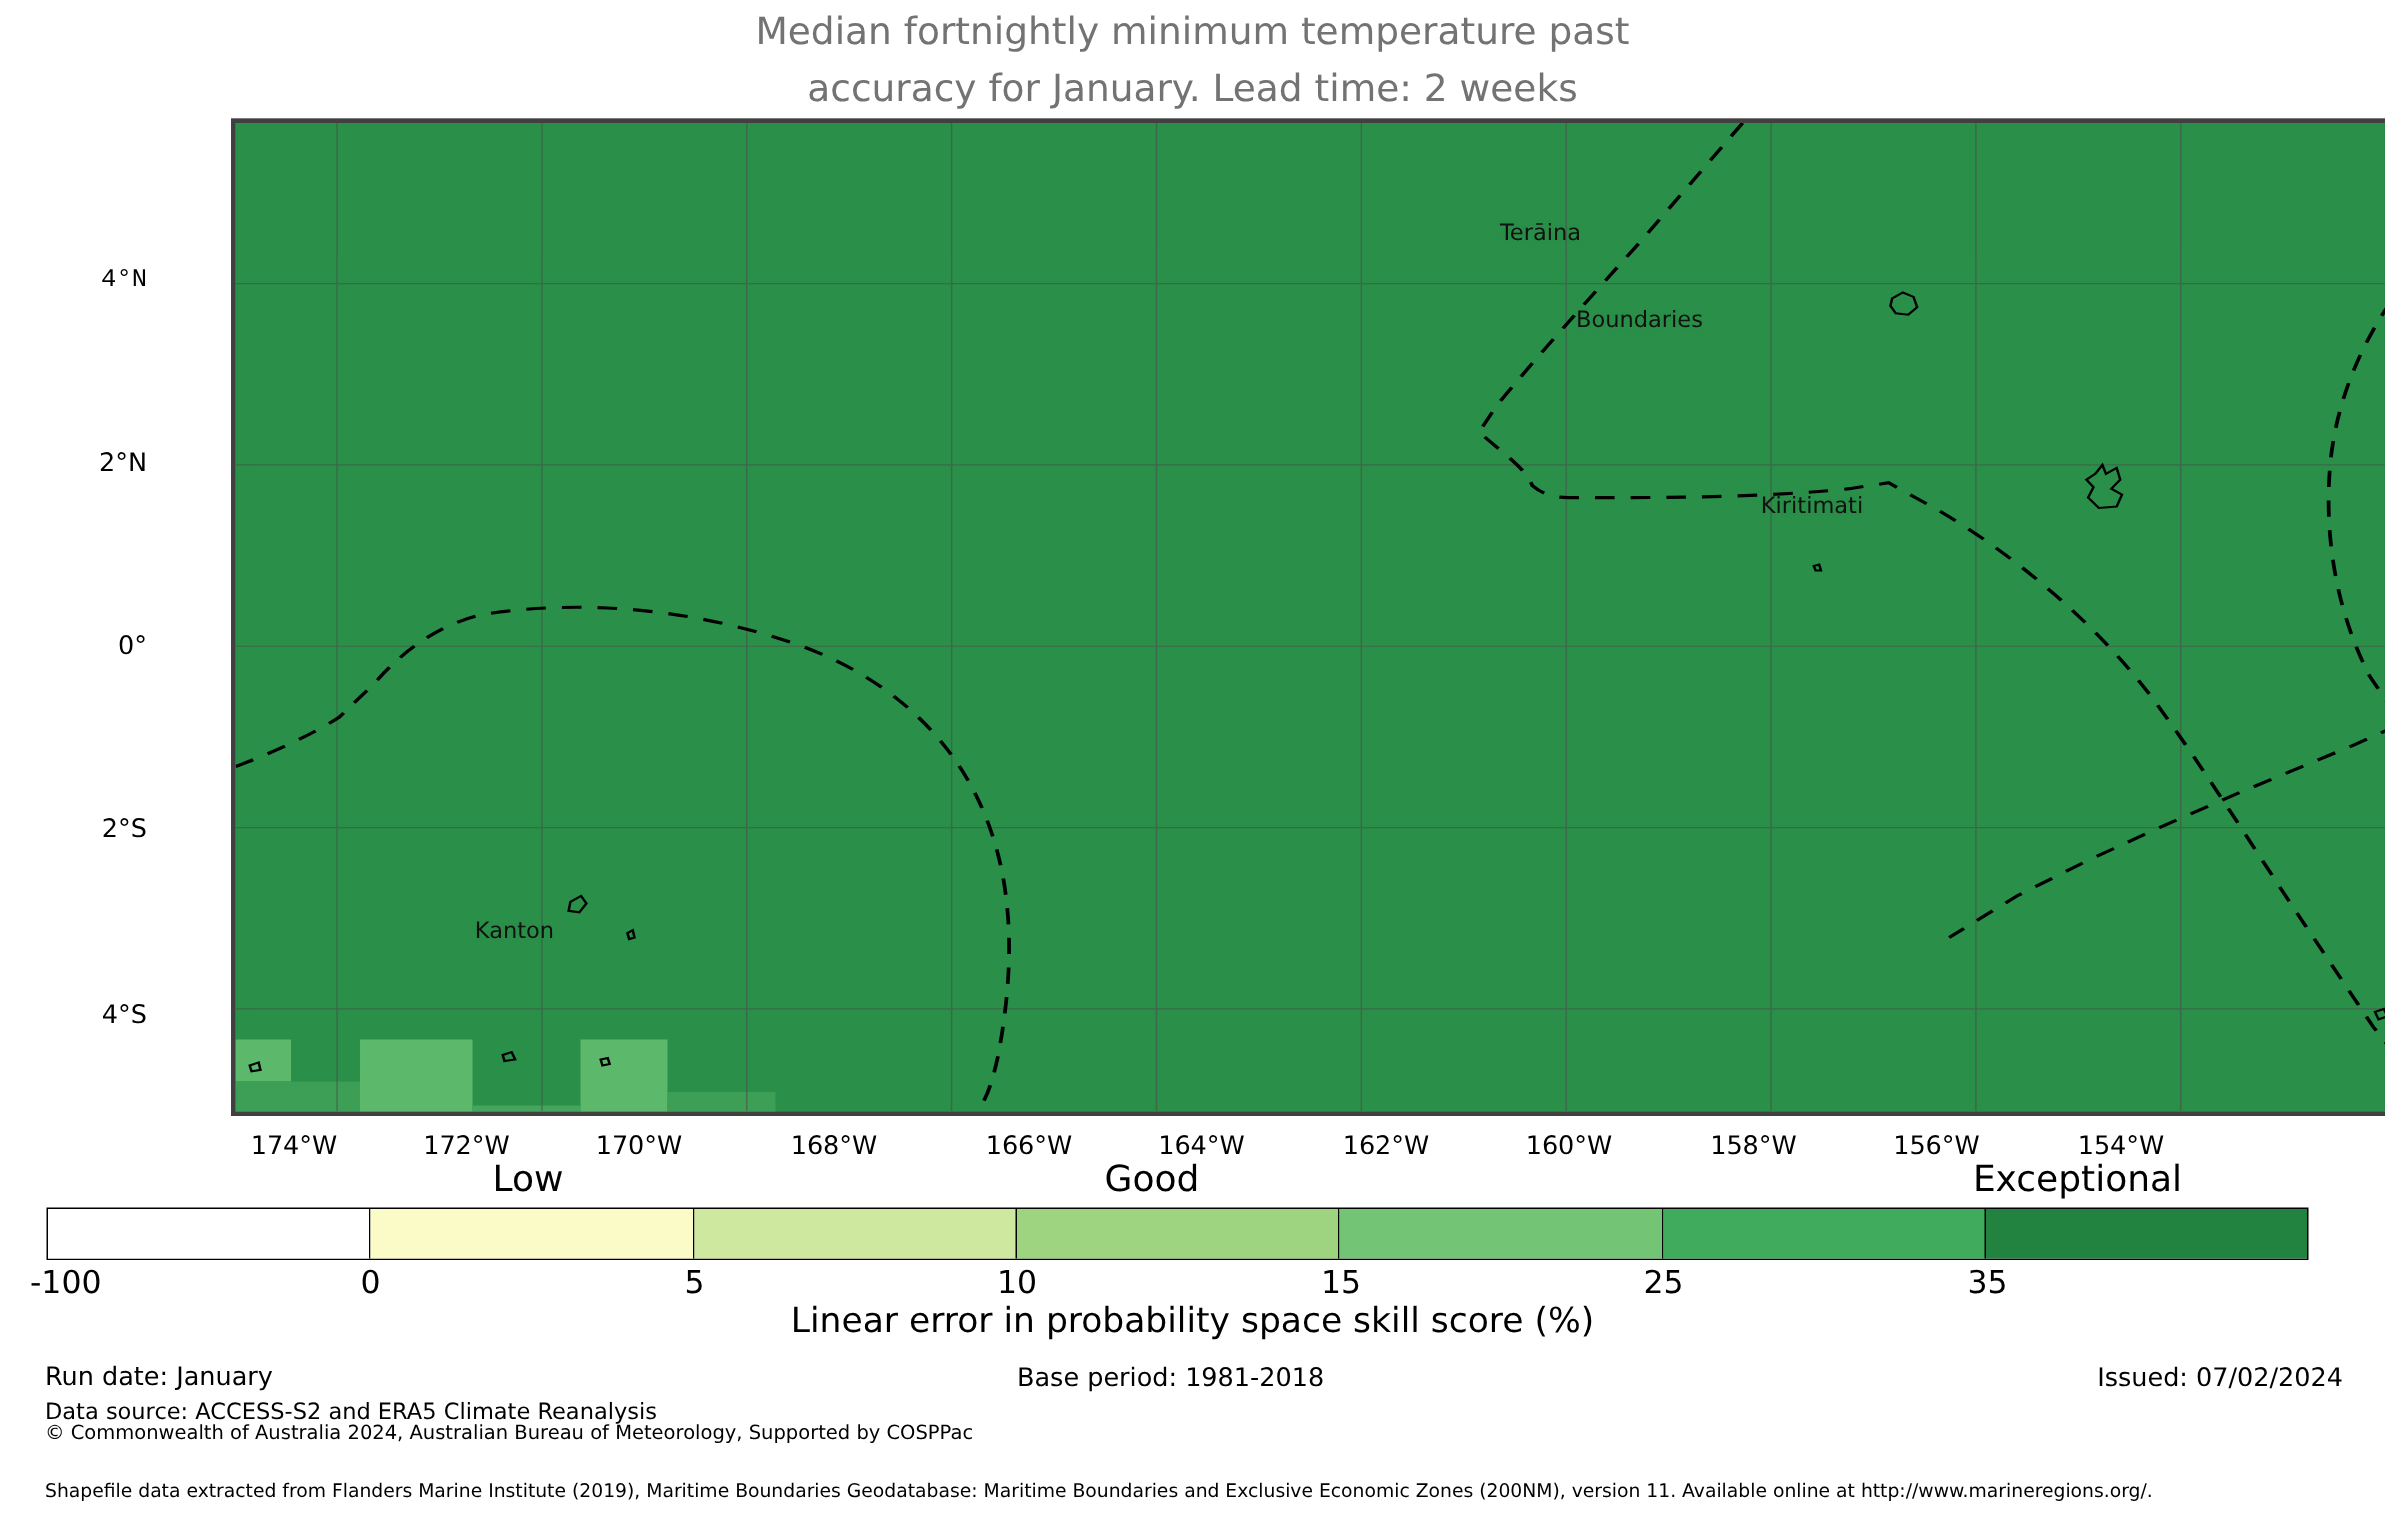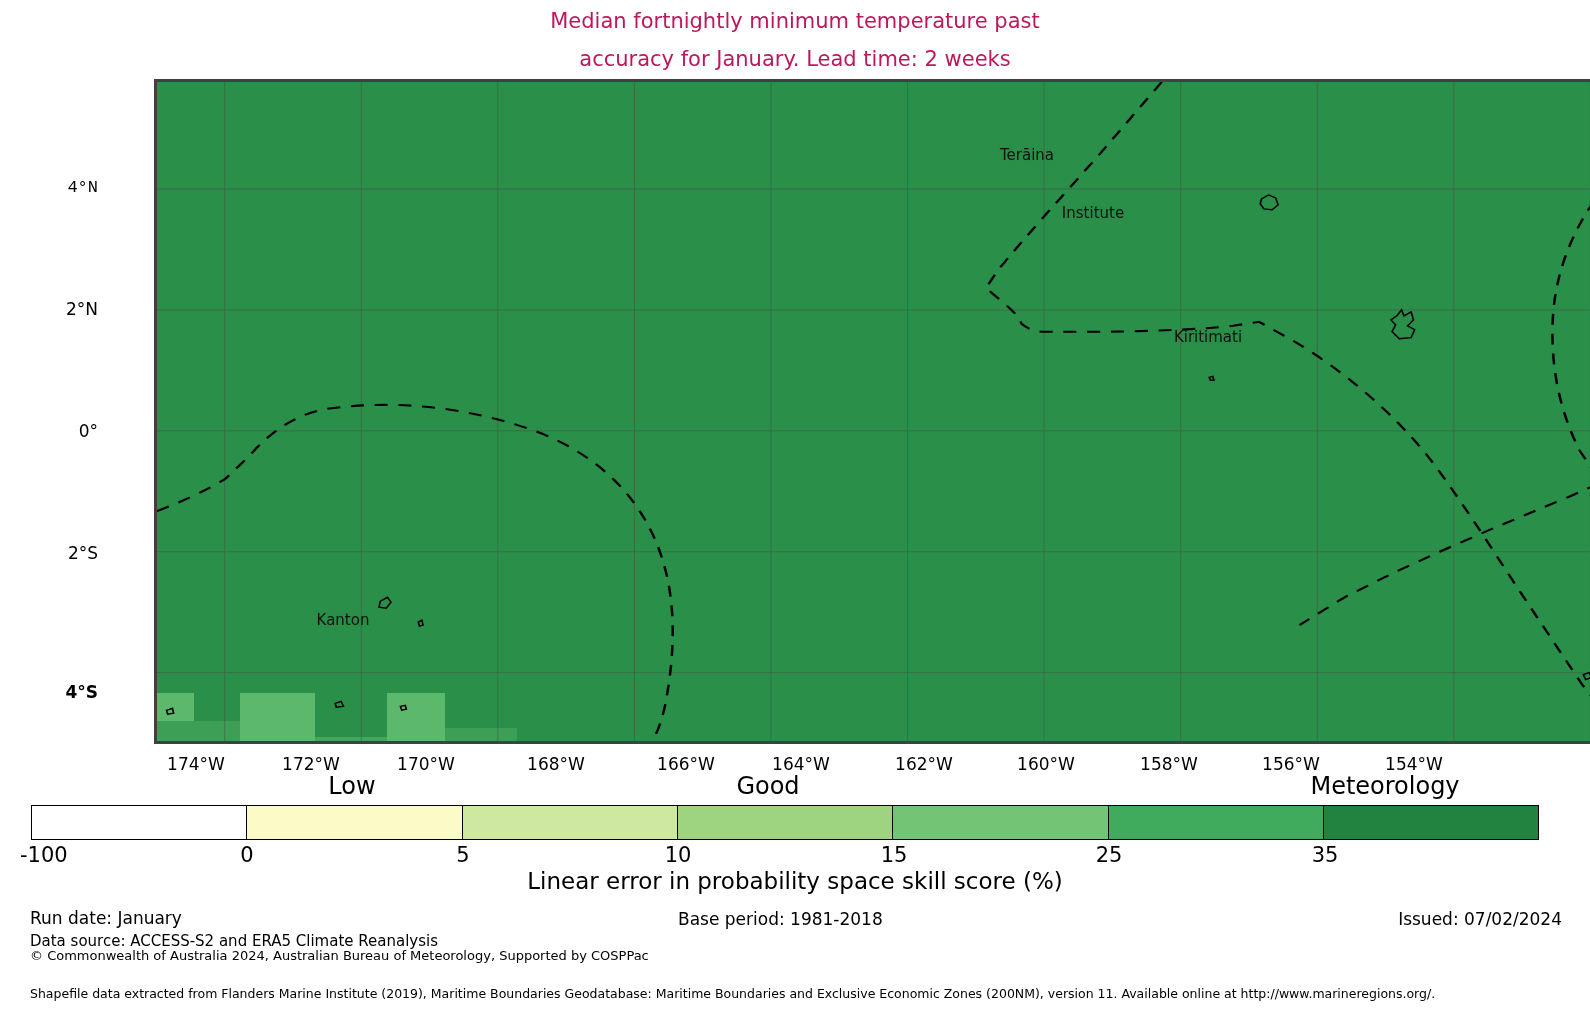--- a/index.html
+++ b/index.html
@@ -16,23 +16,23 @@
     overflow: hidden;
   }
 
   
   #title {
     position: absolute;
     left: 0;
     top: 2px;
     width: 1590px;
     text-align: center;
-    font-size: 21px;
+    font-size: 25px;
     line-height: 38px;
-    color: #be185d;
+    color: #737373;
     white-space: pre-line;
   }
 
   
   #map-panel {
     position: absolute;
     left: 154px;
     top: 79px;
     width: 1576px;
     height: 665px;
@@ -258,47 +258,47 @@
         <path d="M 205,630 L 209,629 L 210,633 L 206,634 Z"></path>
         <path d="M 8,634 L 13,632 L 14,637 L 9,638 Z"></path>
 
         <path d="M 886,298 L 889,297 L 890,301 L 887,301 Z"></path>
       </g>
     </svg>
   </div>
 
   <div id="labels-layer">
     <div class="place-label" style="left:870px; top:64px;">Terāina</div>
-    <div class="place-label" style="left:936px; top:122px;">Institute</div>
+    <div class="place-label" style="left:936px; top:122px;">Boundaries</div>
     <div class="place-label" style="left:1051px;top:246px;">Kiritimati</div>
     <div class="place-label" style="left:186px; top:529px;">Kanton</div>
   </div>
 </div>
 
 <div class="ytick" style="top:187px;font-family:Liberation Mono, monospace;">4°N</div>
 <div class="ytick" style="top:309px;">2°N</div>
 <div class="ytick" style="top:431px;">0°</div>
 <div class="ytick" style="top:553px;">2°S</div>
-<div class="ytick" style="top:692px;font-weight:bold;">4°S</div>
+<div class="ytick" style="top:677px;">4°S</div>
 
 <div class="xtick" style="left:196px;">174°W</div>
 <div class="xtick" style="left:311px;">172°W</div>
 <div class="xtick" style="left:426px;">170°W</div>
 <div class="xtick" style="left:556px;">168°W</div>
 <div class="xtick" style="left:686px;">166°W</div>
 <div class="xtick" style="left:801px;">164°W</div>
 <div class="xtick" style="left:924px;">162°W</div>
 <div class="xtick" style="left:1046px;">160°W</div>
 <div class="xtick" style="left:1169px;">158°W</div>
 <div class="xtick" style="left:1291px;text-align:center;">156°W</div>
 <div class="xtick" style="left:1414px;">154°W</div>
 
 <div class="cat-label" style="left:352px;">Low</div>
 <div class="cat-label" style="left:768px;">Good</div>
-<div class="cat-label" style="left:1385px;">Meteorology</div>
+<div class="cat-label" style="left:1385px;">Exceptional</div>
 
 <div id="colorbar">
   <div class="seg" style="flex:0 0 14.3%; background:#ffffff;"></div>
   <div class="seg" style="flex:0 0 14.3%; background:#fbfbc8;"></div>
   <div class="seg" style="flex:0 0 14.3%; background:#cfe8a0;"></div>
   <div class="seg" style="flex:0 0 14.3%; background:#9ed47f;"></div>
   <div class="seg" style="flex:0 0 14.3%; background:#74c476;"></div>
   <div class="seg" style="flex:0 0 14.3%; background:#41ab5d;"></div>
   <div class="seg" style="flex:1 1 auto; background:#22823f;"></div>
 </div>

